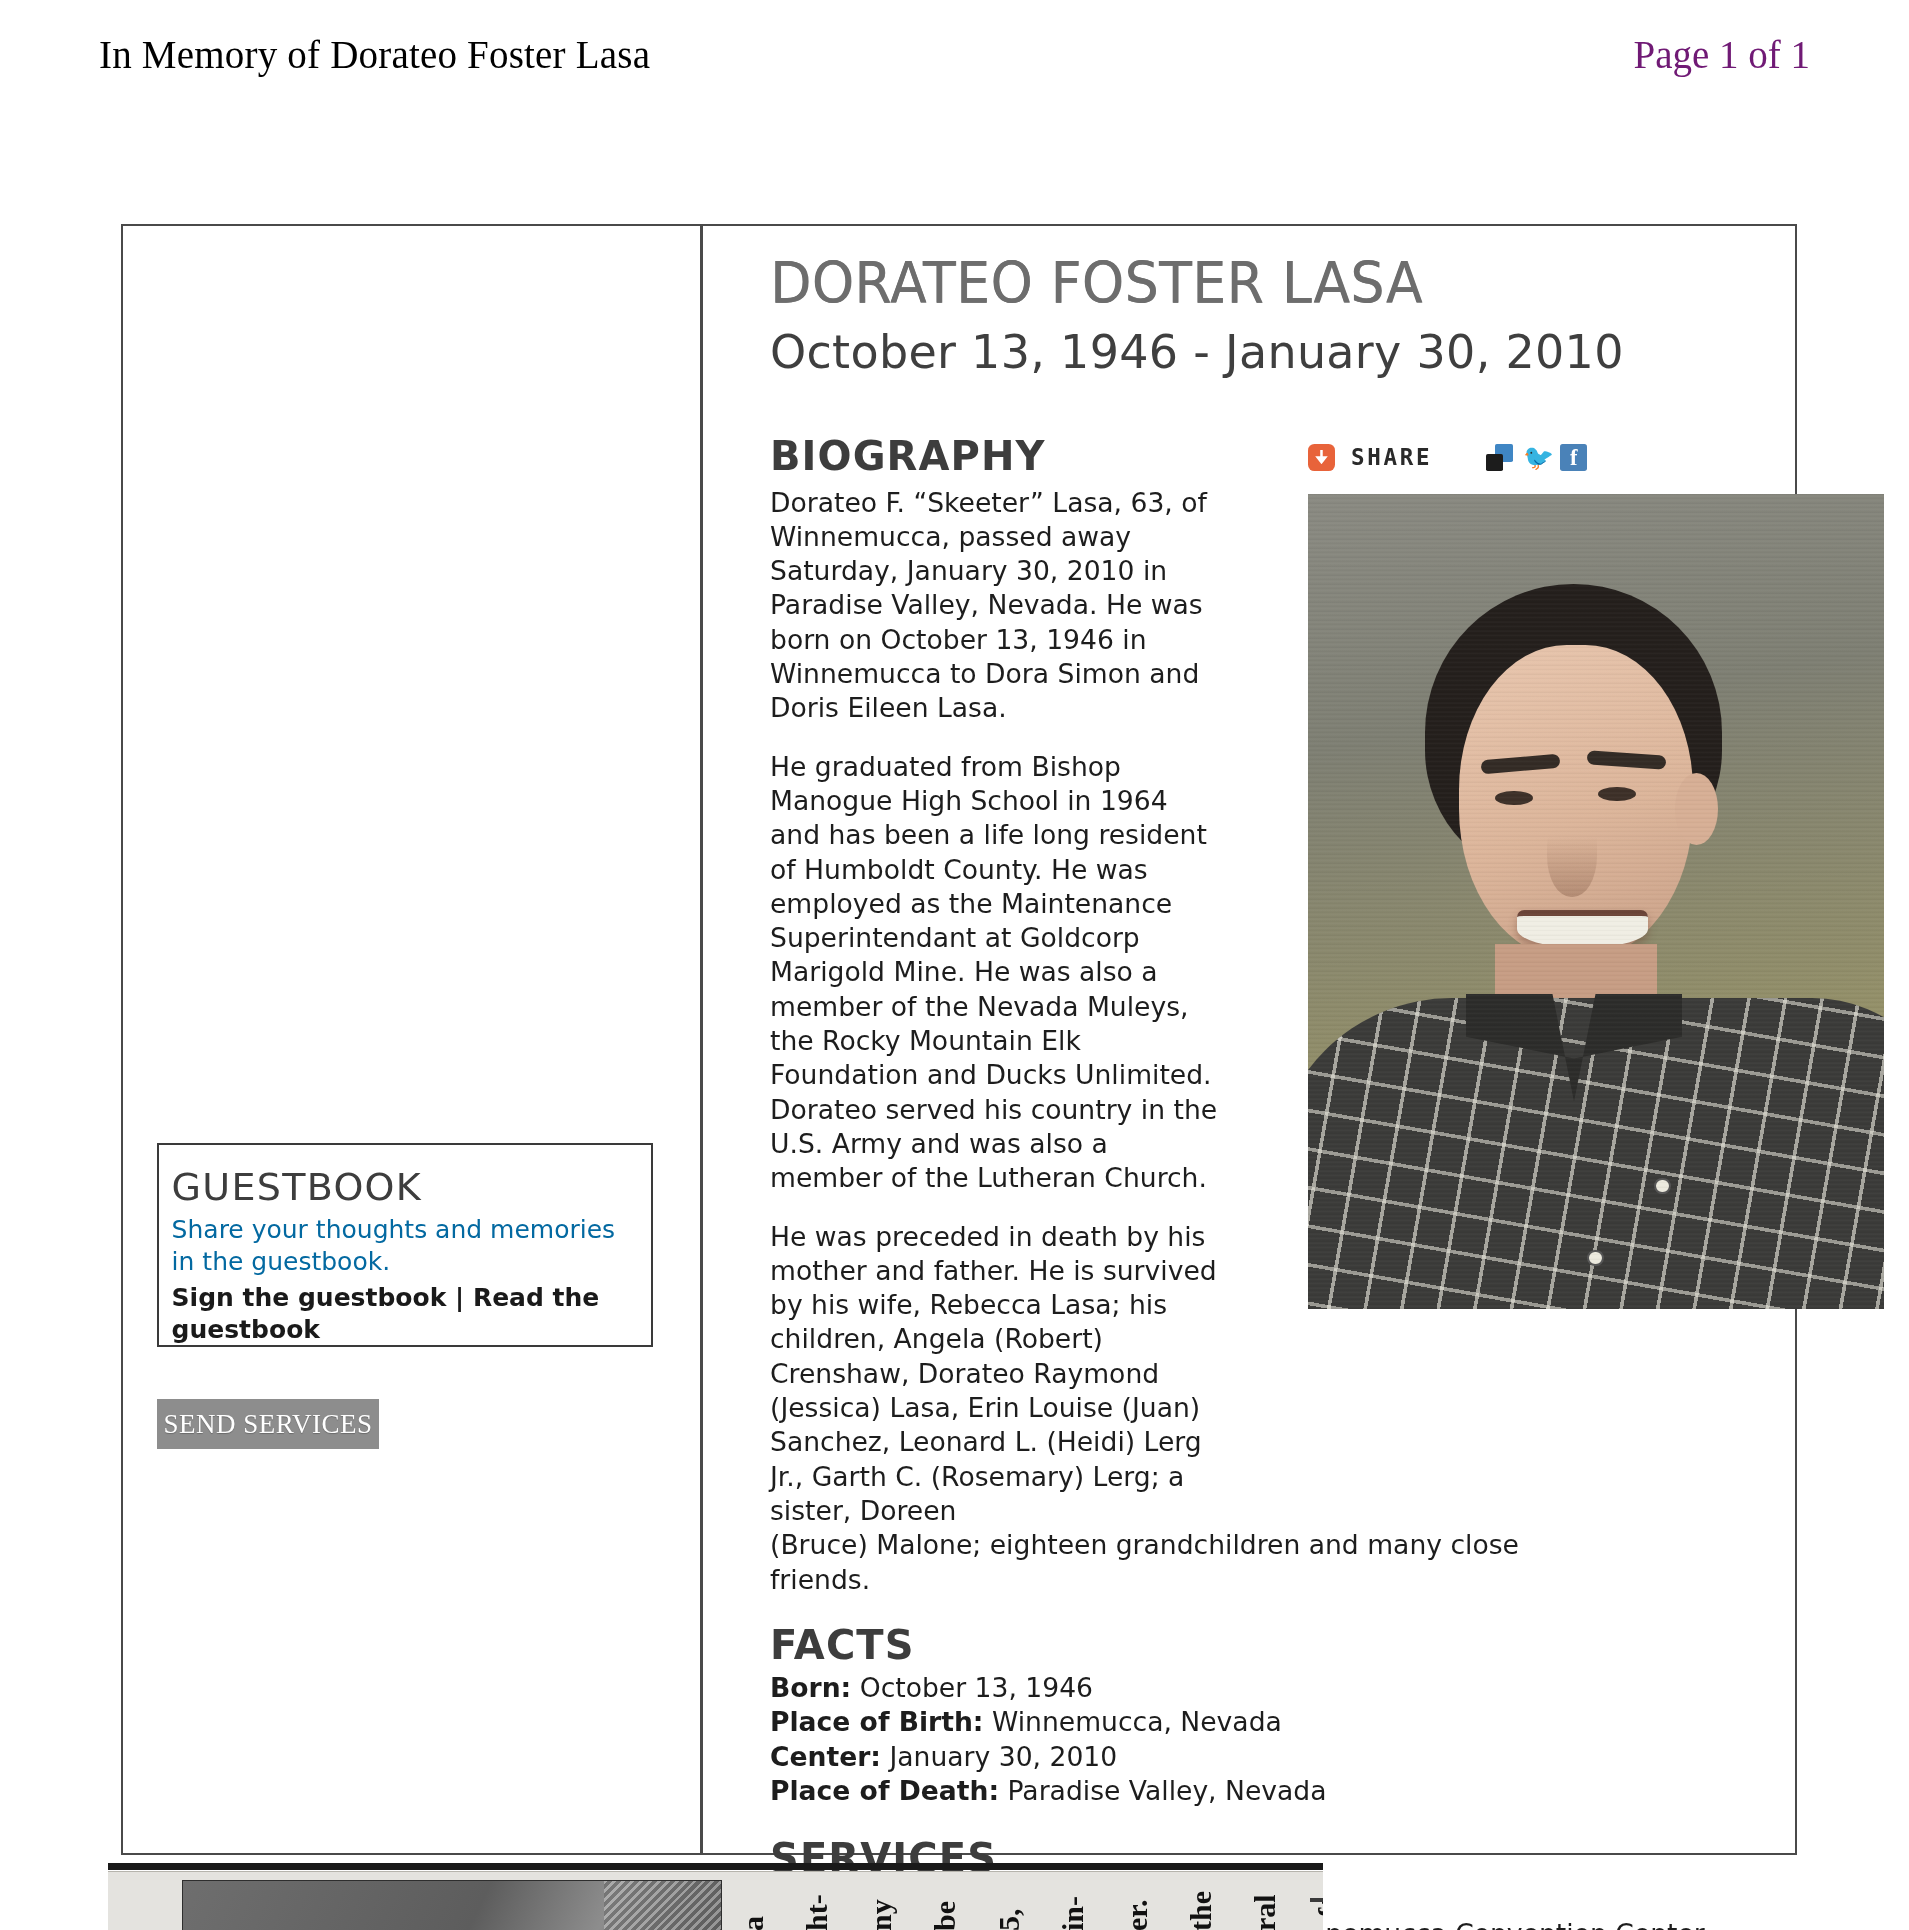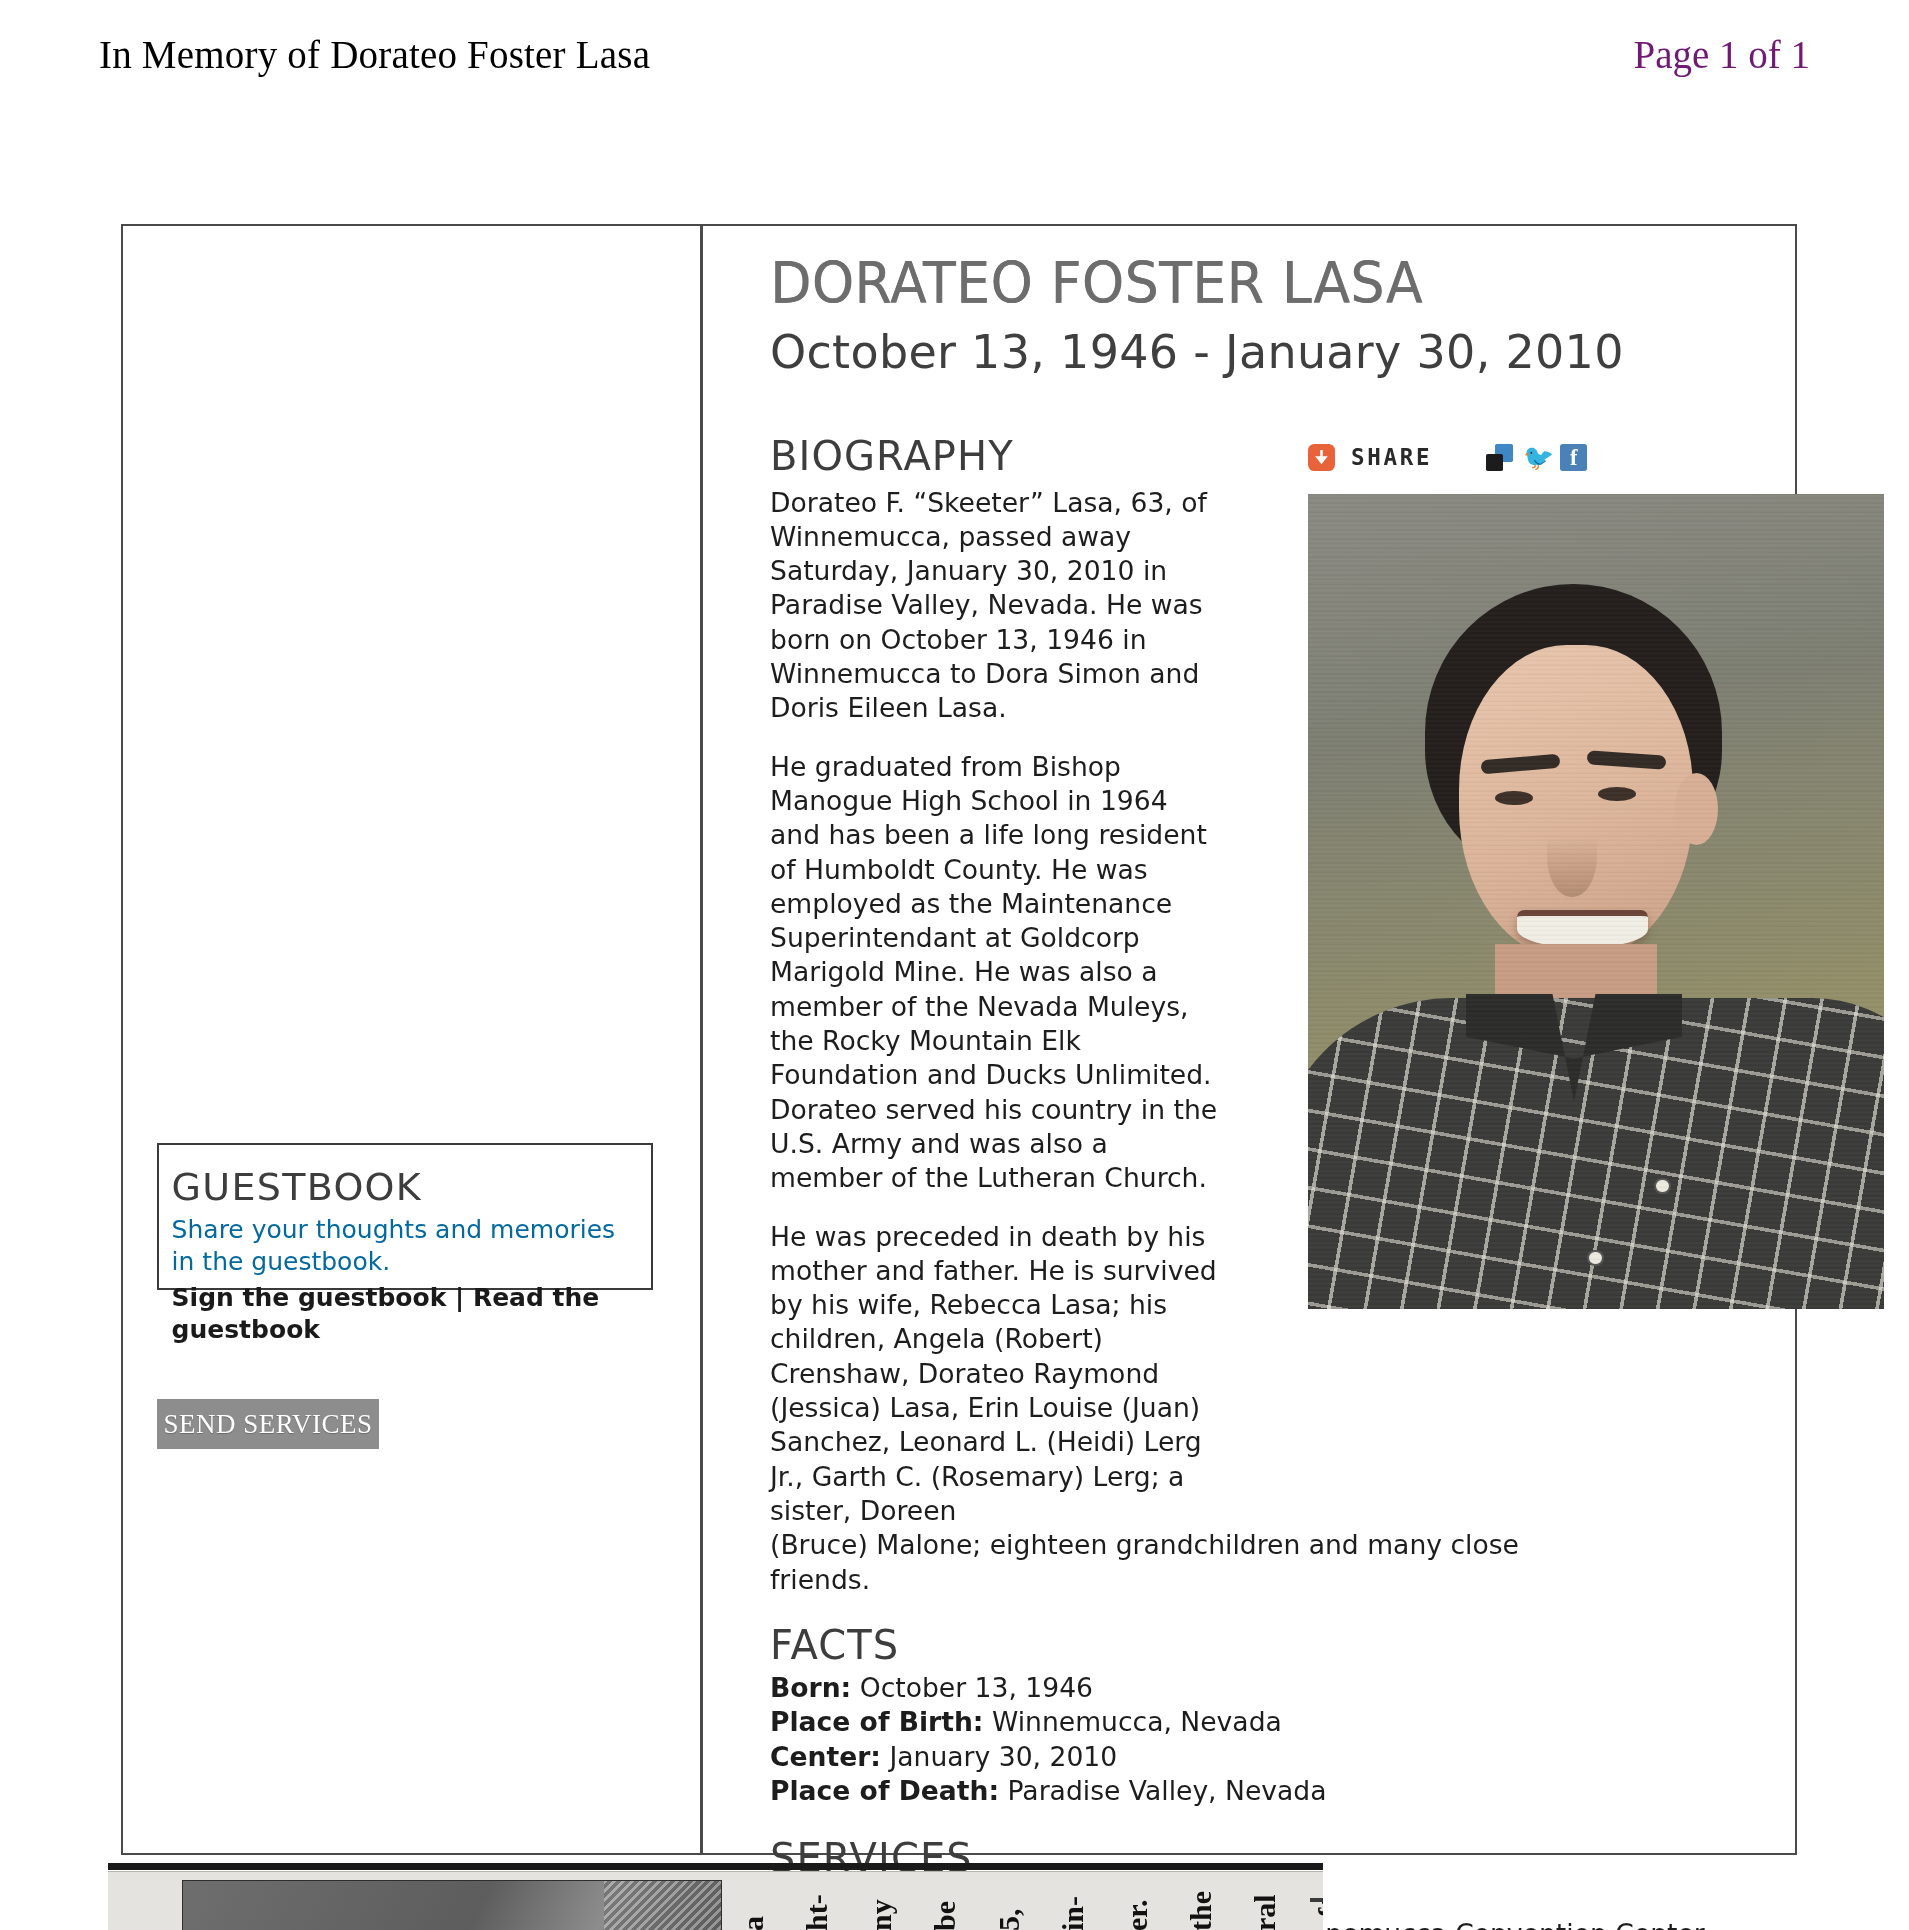--- a/index.html
+++ b/index.html
@@ -70,21 +70,21 @@
     left: 0;
     top: 0;
     width: 577px;
     height: 100%;
   }
   .guestbook-box {
     position: absolute;
     left: 34px;
     top: 917px;
     width: 496px;
-    height: 147px;
+    height: 204px;
     border: 2.7px solid #3a3a3a;
     box-sizing: border-box;
     padding: 23.4px 12.6px 0 12.6px;
   }
   .gb-title {
     font-size: 38px;
     color: #3d3d3d;
     letter-spacing: 1.3px;
     font-weight: 400;
     line-height: 1.0;
@@ -152,21 +152,21 @@
     color: #3f3f3f;
     margin-top: 12.6px;
     letter-spacing: 0.3px;
     white-space: nowrap;
   }
 
   .section-head {
     font-size: 40px;
     color: #3d3d3d;
     letter-spacing: 1.1px;
-    font-weight: 400;
+    font-weight: 700;
     line-height: 1.05;
   }
 
   
   .bio-wrap {
     position: relative;
     margin-top: 56px;
   }
   .bio-col {
     width: 450px;

